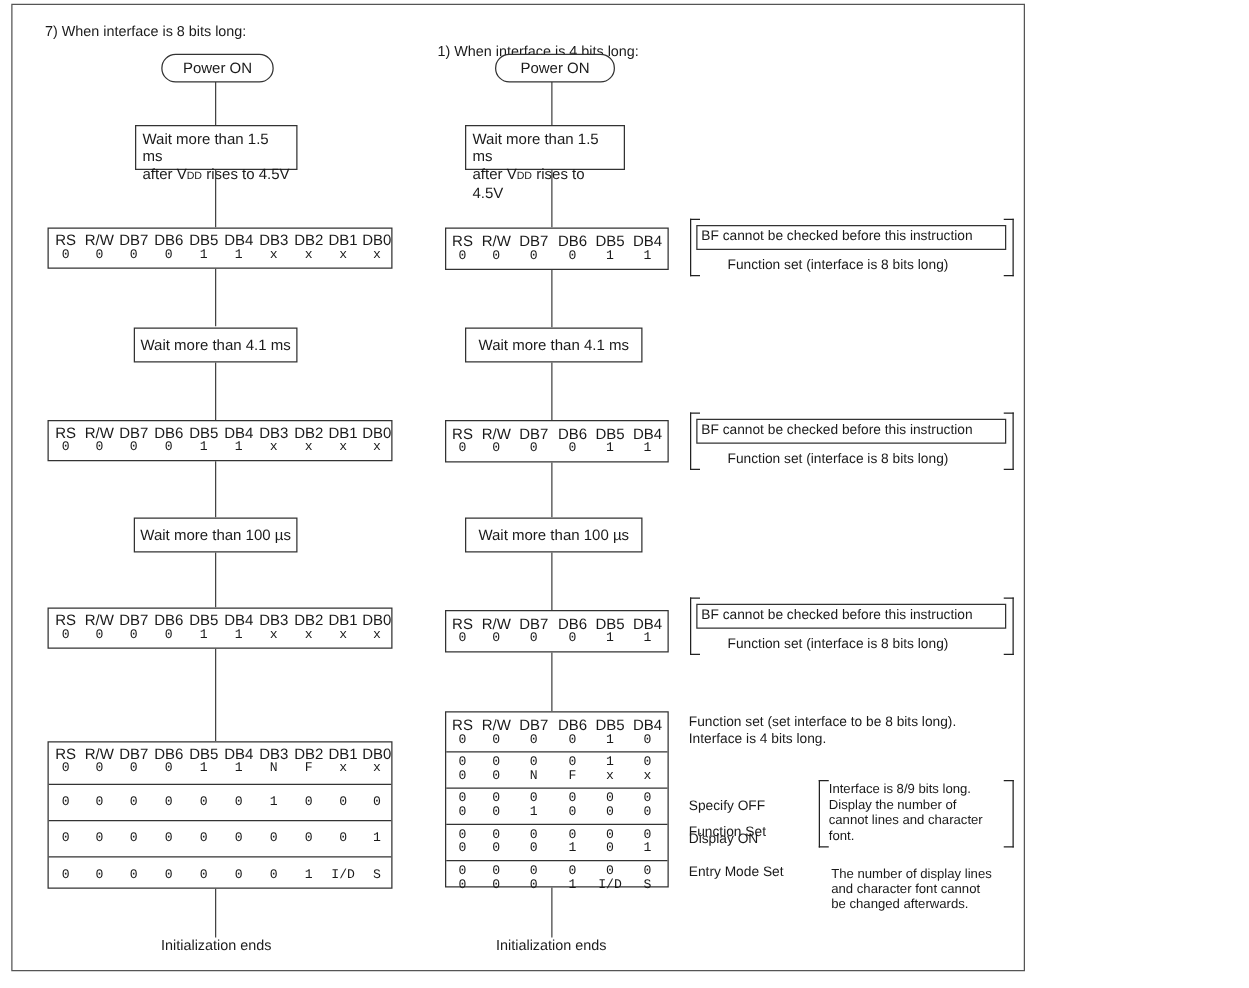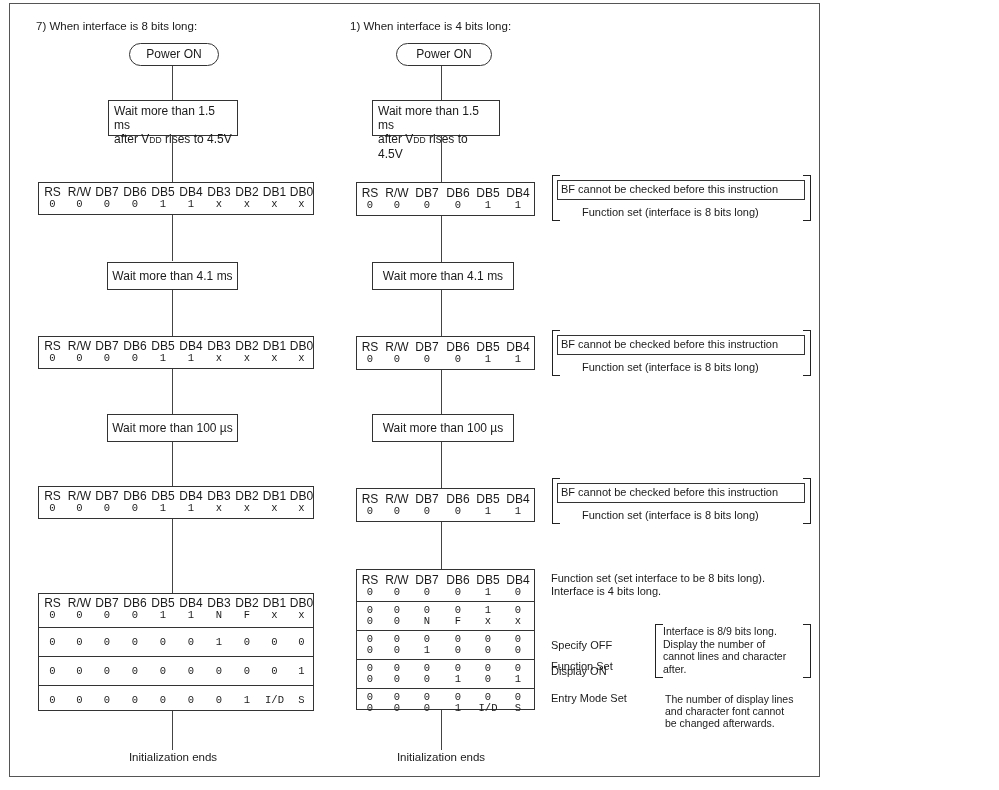--- a/index.html
+++ b/index.html
@@ -193,21 +193,21 @@
       <span class="cell" style="width: 28px;">0</span>
       <span class="cell" style="width: 28px;">0</span>
       <span class="cell" style="width: 28px;">1</span>
       <span class="cell" style="width: 27px;">I/D</span>
       <span class="cell" style="width: 27px;">S</span>
     </div>
   </div>
 <div class="vline" style="left:172px;top:711px;height:39px;"></div>
 <div class="ends" style="left:112px;top:751px;width:122px;">Initialization ends</div>
 
-<div class="abs title" style="left:350px;top:20px;">1) When interface is 4 bits long:</div>
+<div class="abs title" style="left:350px;top:36px;">1) When interface is 4 bits long:</div>
 
 <div class="vline" style="left:441px;top:64px;height:36px;"></div>
 <div class="pill" style="left:396px;top:43px;width:94px;height:21px;">Power ON</div>
 
 <div class="box" style="left:372px;top:100px;width:128px;height:36px;padding:3px 5px;">
   <div>Wait more than 1.5 ms</div>
   <div><span>after V</span><sc>DD</sc><span> rises to 4.5V</span></div>
 </div>
 <div class="vline" style="left:441px;top:136px;height:46px;"></div>
 
@@ -390,21 +390,21 @@
 <div class="note" style="left:551px;top:612px;margin-top:48px;">Function Set</div>
 <div class="note" style="left:551px;top:639px;">Specify OFF</div>
 <div class="note" style="left:551px;top:665px;">Display ON</div>
 <div class="note" style="left:551px;top:692px;">Entry Mode Set</div>
 
 <div class="brk l" style="left:655px;top:624px;height:54px;"></div>
 <div class="note" style="left:663px;top:625px;font-size:10.5px;line-height:12.5px;">
   <div>Interface is 8/9 bits long.</div>
   <div>Display the number of</div>
   <div>cannot lines and character</div>
-  <div>after.</div>
+  <div>font.</div>
 </div>
 <div class="brk r" style="left:803px;top:624px;height:54px;"></div>
 
 <div class="note" style="left:665px;top:693px;font-size:10.5px;line-height:12px;">
   <div>The number of display lines</div>
   <div>and character font cannot</div>
   <div>be changed afterwards.</div>
 </div>
 
 </body></html>

